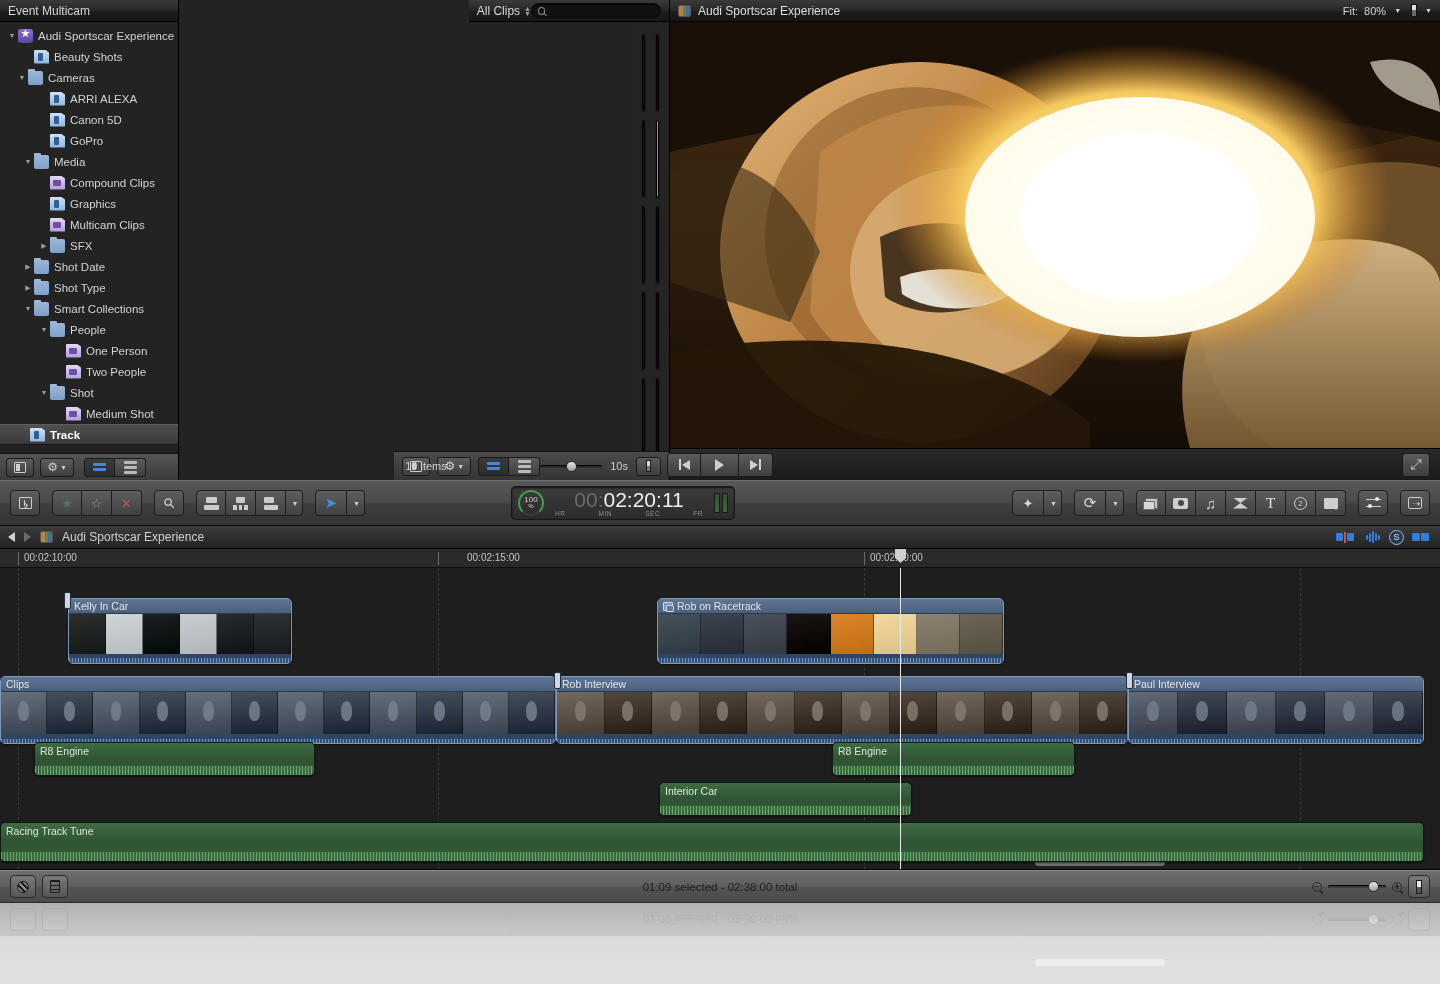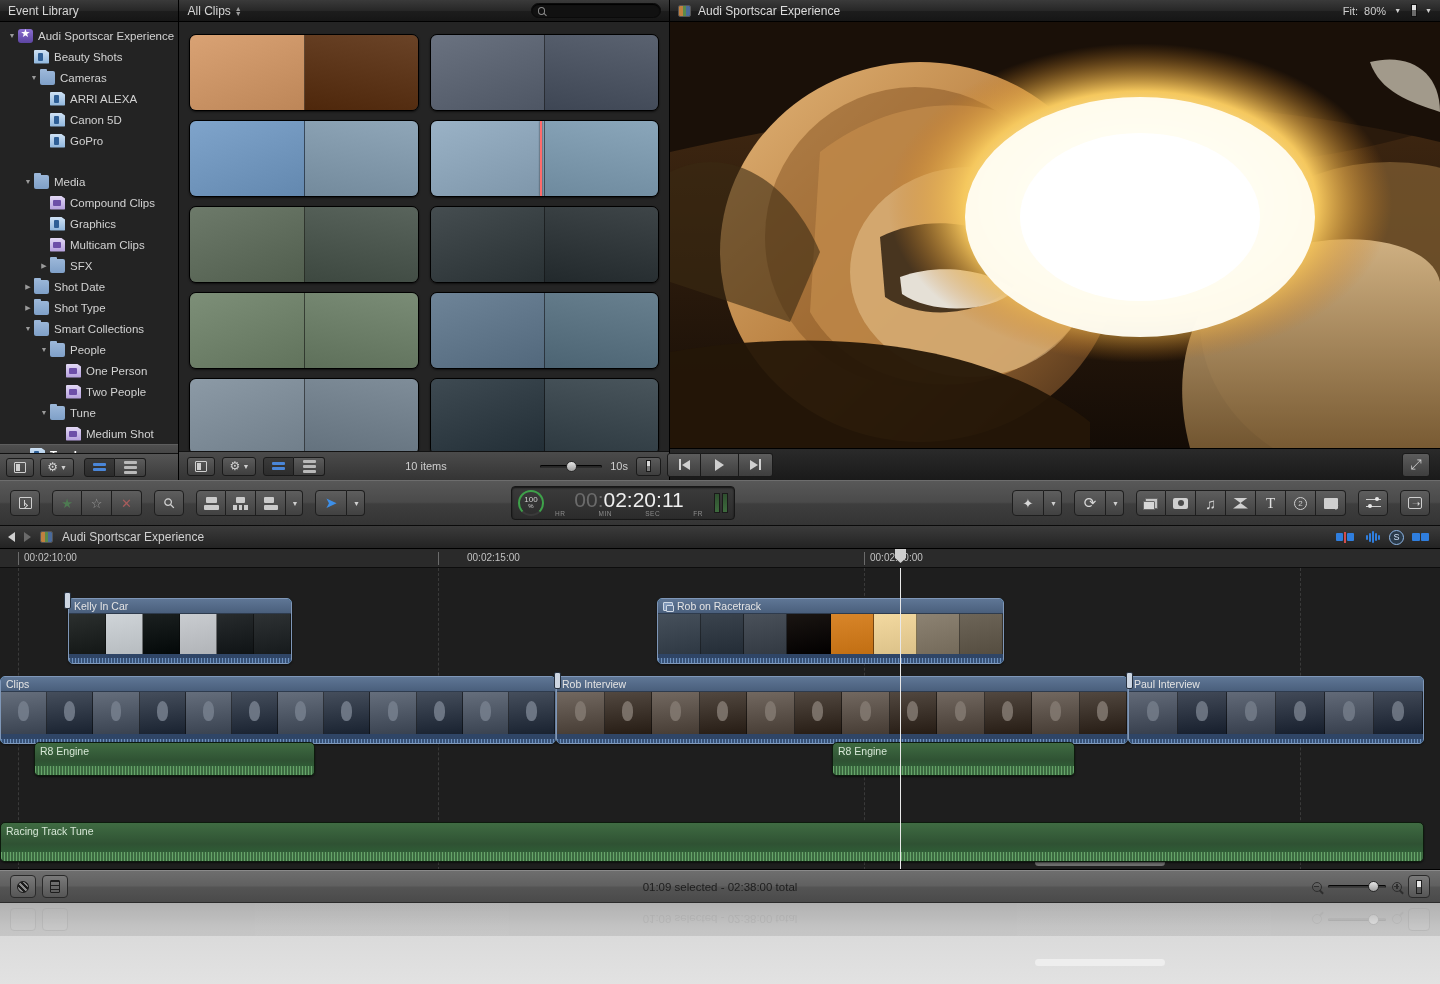--- a/index.html
+++ b/index.html
@@ -44,21 +44,21 @@
     background:#6d4fa8; border-radius:1px; }
   .ico.star{ background:linear-gradient(to bottom,#8b6fd0,#5d45a2); border-radius:3px; }
   .ico.star:after{ content:"\2605"; position:absolute; left:0; top:-2px; width:15px;
     text-align:center; color:#fff; font-size:11px; }
 
   .sidefoot{ height:27px; background:linear-gradient(to bottom,#555,#3b3b3b);
     border-top:1px solid #111; display:flex; align-items:center; padding:0 6px; gap:6px;}
 
   
   .browser{ width:492px; height:480px; display:flex; flex-direction:column;
-    border-right:1px solid #000; background:#232323; }
+    border-right:1px solid #000; background:#232323;align-items:flex-end; }
   .browser .hdrbar{ height:22px; padding:0 8px; justify-content:space-between; }
   .allclips{ display:flex; align-items:center; gap:4px; font-size:12px; color:#d6d6d6;}
   .stepper{ display:inline-flex; flex-direction:column; line-height:5px; font-size:7px; color:#9d9d9d;}
   .search{ width:130px; height:15px; border-radius:8px; background:#111;
     border:1px solid #0a0a0a; box-shadow:inset 0 1px 1px #000; display:flex;
     align-items:center; padding:0 6px; gap:4px;}
   .search .mag{ width:8px;height:8px;border:1.3px solid #8a8a8a;border-radius:50%;position:relative;}
   .search .mag:after{content:"";position:absolute;right:-3px;bottom:-2px;width:4px;height:1.3px;
     background:#8a8a8a;transform:rotate(45deg);}
   .search input{ background:transparent;border:none;outline:none;color:#bbb;font-size:10px;width:100%;
@@ -229,54 +229,54 @@
 </style>
 </head>
 <body>
 
 <div class="app">
 
   <div class="toprow">
 
     <div class="sidebar">
       <div class="hdrbar">
-        <span class="t">Event Library</span>
+        <span class="t">Event Multicam</span>
       </div>
       <div class="tree" id="tree">
           <div class="trow" style="padding-left: 6px;">
             <span class="tw open"></span>
             <span class="ico star"></span>
             <span>Audi Sportscar Experience</span>
           </div>
           <div class="trow" style="padding-left: 22px;">
             <span class="tw"></span>
             <span class="ico kw"></span>
             <span>Beauty Shots</span>
           </div>
-          <div class="trow" style="padding-left: 28px;">
+          <div class="trow" style="padding-left: 16px;">
             <span class="tw open"></span>
             <span class="ico folder"></span>
             <span>Cameras</span>
           </div>
           <div class="trow" style="padding-left: 38px;">
             <span class="tw"></span>
             <span class="ico kw"></span>
             <span>ARRI ALEXA</span>
           </div>
           <div class="trow" style="padding-left: 38px;">
             <span class="tw"></span>
             <span class="ico kw"></span>
             <span>Canon 5D</span>
           </div>
           <div class="trow" style="padding-left: 38px;">
             <span class="tw"></span>
             <span class="ico kw"></span>
             <span>GoPro</span>
           </div>
-          <div class="trow" style="padding-left: 22px; margin-top: 20px;">
+          <div class="trow" style="padding-left: 22px;">
             <span class="tw open"></span>
             <span class="ico folder"></span>
             <span>Media</span>
           </div>
           <div class="trow" style="padding-left: 38px;">
             <span class="tw"></span>
             <span class="ico smart"></span>
             <span>Compound Clips</span>
           </div>
           <div class="trow" style="padding-left: 38px;">
@@ -320,21 +320,21 @@
             <span>One Person</span>
           </div>
           <div class="trow" style="padding-left: 54px;">
             <span class="tw"></span>
             <span class="ico smart"></span>
             <span>Two People</span>
           </div>
           <div class="trow" style="padding-left: 38px;">
             <span class="tw open"></span>
             <span class="ico folder"></span>
-            <span>Tune</span>
+            <span>Shot</span>
           </div>
           <div class="trow" style="padding-left: 54px;">
             <span class="tw"></span>
             <span class="ico smart"></span>
             <span>Medium Shot</span>
           </div>
           <div class="trow sel" style="padding-left: 18px;">
             <span class="tw"></span>
             <span class="ico kw"></span>
             <span>Track</span>
@@ -946,20 +946,24 @@
         <div class="sel-handle" style="left: 554px; top: 104px;"></div>
         <div class="sel-handle" style="left: 1126px; top: 104px;"></div>
         <div class="aclip" style="left: 34px; top: 174px; width: 281px; height: 34px;">
           <div class="albl">R8 Engine</div>
           <div class="wave"></div>
         </div>
         <div class="aclip" style="left: 832px; top: 174px; width: 243px; height: 34px;">
           <div class="albl">R8 Engine</div>
           <div class="wave"></div>
         </div>
+        <div class="aclip" style="left: 659px; top: 214px; width: 253px; height: 34px;">
+          <div class="albl">Interior Car</div>
+          <div class="wave"></div>
+        </div>
         <div class="aclip" style="left: 0px; top: 254px; width: 1424px; height: 40px;">
           <div class="albl">Racing Track Tune</div>
           <div class="wave"></div>
         </div>
         <div class="playhead" style="left: 900px;">
           <span class="ph-handle"></span>
         </div>
       </div>
   </div>
 

